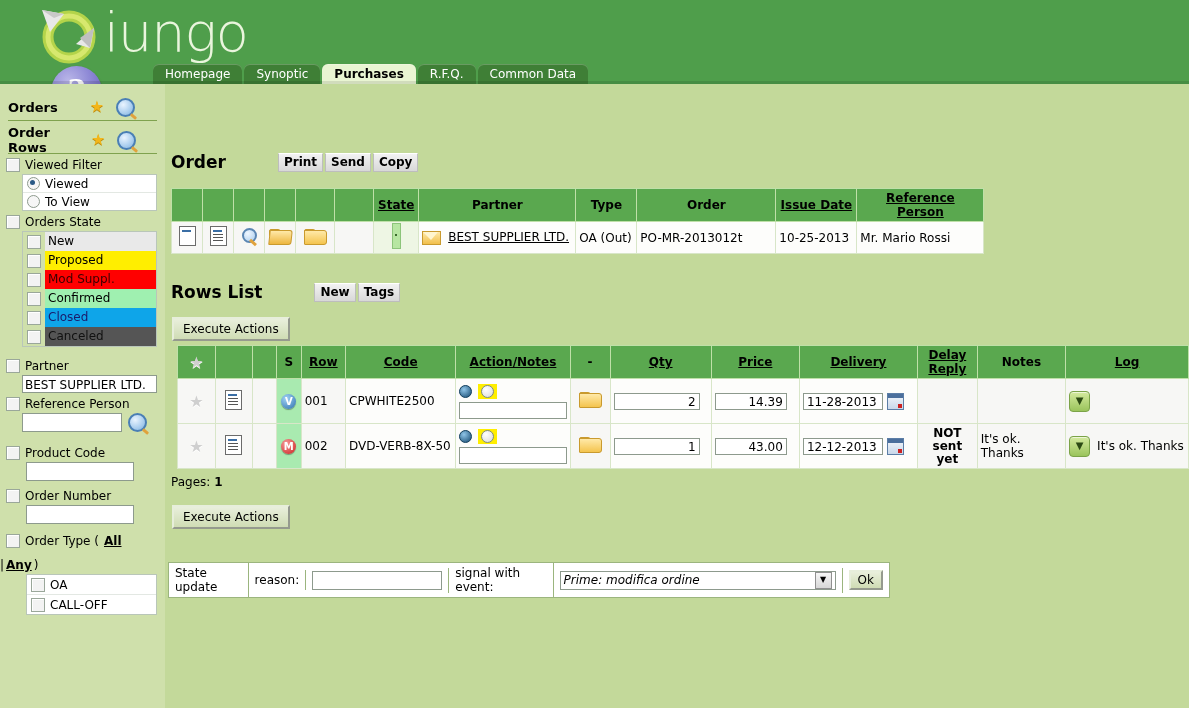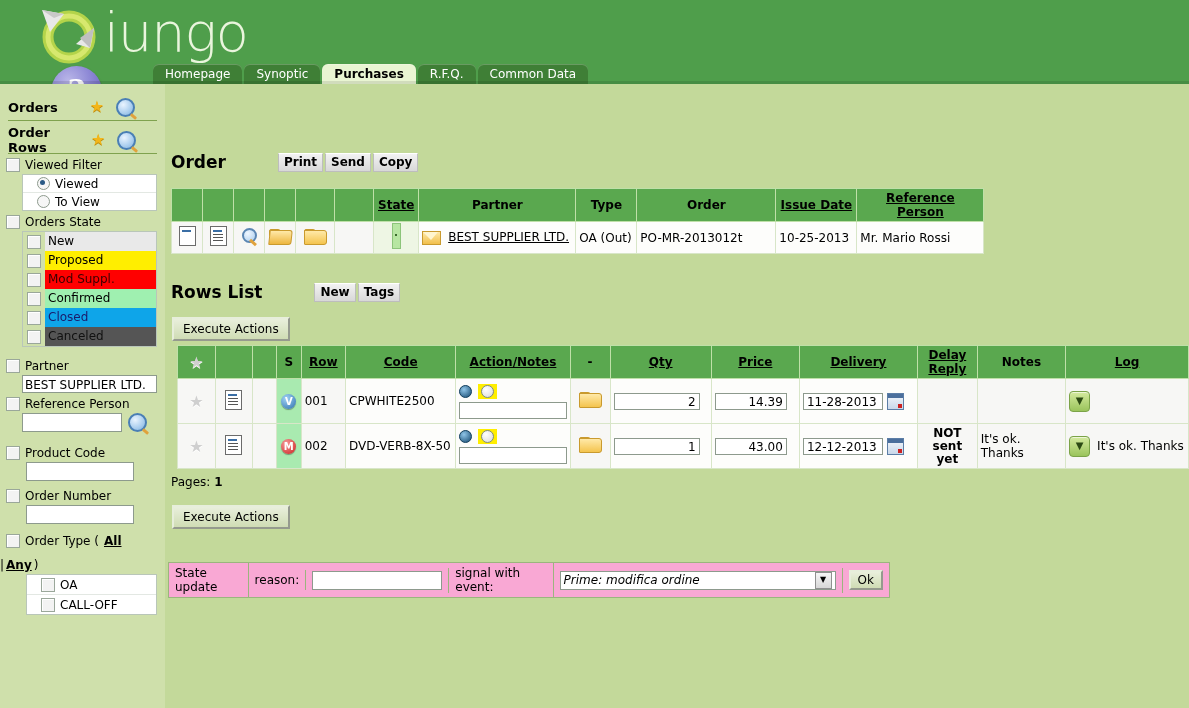--- a/index.html
+++ b/index.html
@@ -36,21 +36,21 @@
   .lens{display:inline-block;width:15px;height:15px;border:2px solid #4a7fb5;border-radius:50%;
         background:radial-gradient(circle at 35% 32%,#eaf4ff 0%,#a9cdee 60%,#7fb0dd 100%);position:relative;}
   .lens:after{content:"";position:absolute;right:-4px;bottom:-3px;width:7px;height:3px;background:#e0a23c;
         transform:rotate(40deg);border-radius:1px;}
   .sf-title{margin:12px 6px 3px 4px;font-size:13px;font-weight:bold;display:flex;align-items:center;gap:3px;}
   .sf-title u{font-size:12px;}
   .chk{width:12px;height:12px;border:1px solid #9aa79a;background:#f3f3f3;display:inline-block;
        vertical-align:middle;box-shadow:inset 1px 1px 0 #fff;}
   .filter-row{display:flex;align-items:center;gap:5px;margin:4px 0 2px 6px;font-size:12px;}
   .opt-box{margin:0 8px 0 22px;border:1px solid #b9c6b9;background:#ffffff;}
-  .opt{display:flex;align-items:center;gap:5px;height:17px;padding-left:14px;border-bottom:1px solid #e3e8e3;font-size:12px;}
+  .opt{display:flex;align-items:center;gap:5px;height:17px;padding-left:4px;border-bottom:1px solid #e3e8e3;font-size:12px;}
   .opt:last-child{border-bottom:none;}
   .radio{width:11px;height:11px;border-radius:50%;border:1px solid #8d9a8d;background:#f6f6f6;position:relative;}
   .radio.on:after{content:"";position:absolute;left:2px;top:2px;width:5px;height:5px;border-radius:50%;background:#2a5a86;}
   .state-box{margin:2px 8px 0 22px;border:1px solid #b9c6b9;}
   .state-row{display:flex;align-items:center;height:19px;font-size:12px;}
   .state-row .chk{margin:0 4px;}
   .state-lbl{flex:1;padding-left:3px;height:19px;line-height:19px;}
   .txtbox{border:1px solid #8d9a8d;background:#fff;height:17px;line-height:17px;font-size:12px;
           padding:0 2px;box-sizing:border-box;}
   
@@ -107,21 +107,21 @@
   .cal:before{content:"";position:absolute;left:0;top:0;width:100%;height:4px;background:#4b6f9c;}
   .cal:after{content:"";position:absolute;right:1px;bottom:1px;width:4px;height:4px;background:#cc2222;}
   .logbtn{display:inline-block;width:19px;height:19px;border-radius:4px;
        background:linear-gradient(#d4ea9e,#9ac45c);border:1px solid #7ba348;color:#2c4a14;
        font-size:10px;text-align:center;line-height:18px;box-shadow:inset 0 1px 0 rgba(255,255,255,.6);}
   .sel{border:1px solid #8d9a8d;background:#fff;height:19px;line-height:19px;font-size:12px;
        padding:0 3px;display:flex;align-items:center;justify-content:space-between;box-sizing:border-box;}
   .sel .arrow{width:15px;height:15px;background:linear-gradient(#f6f6f6,#d7d7d7);border:1px solid #909090;
        font-size:8px;text-align:center;line-height:14px;}
   .okbtn{background:linear-gradient(#e9efdc,#cfdcb4);border:2px outset #e7eedb;font-size:12px;padding:1px 7px;}
-  .ubar{border:1px solid #9bb57e;background:#f9a8d4;display:flex;align-items:center;}
+  .ubar{border:1px solid #9bb57e;background:#ffffff;display:flex;align-items:center;}
   .ubar > div{padding:3px 6px;border-right:1px solid #9bb57e;}
   .ubar > div:last-child{border-right:none;}
 </style>
 </head>
 <body>
 
 <div class="header">
   <div class="logo-wrap">
     <svg class="logo-mark" viewBox="0 0 64 62">
       <circle cx="33" cy="33" r="21" fill="none" stroke="#b4d44a" stroke-width="11"></circle>

